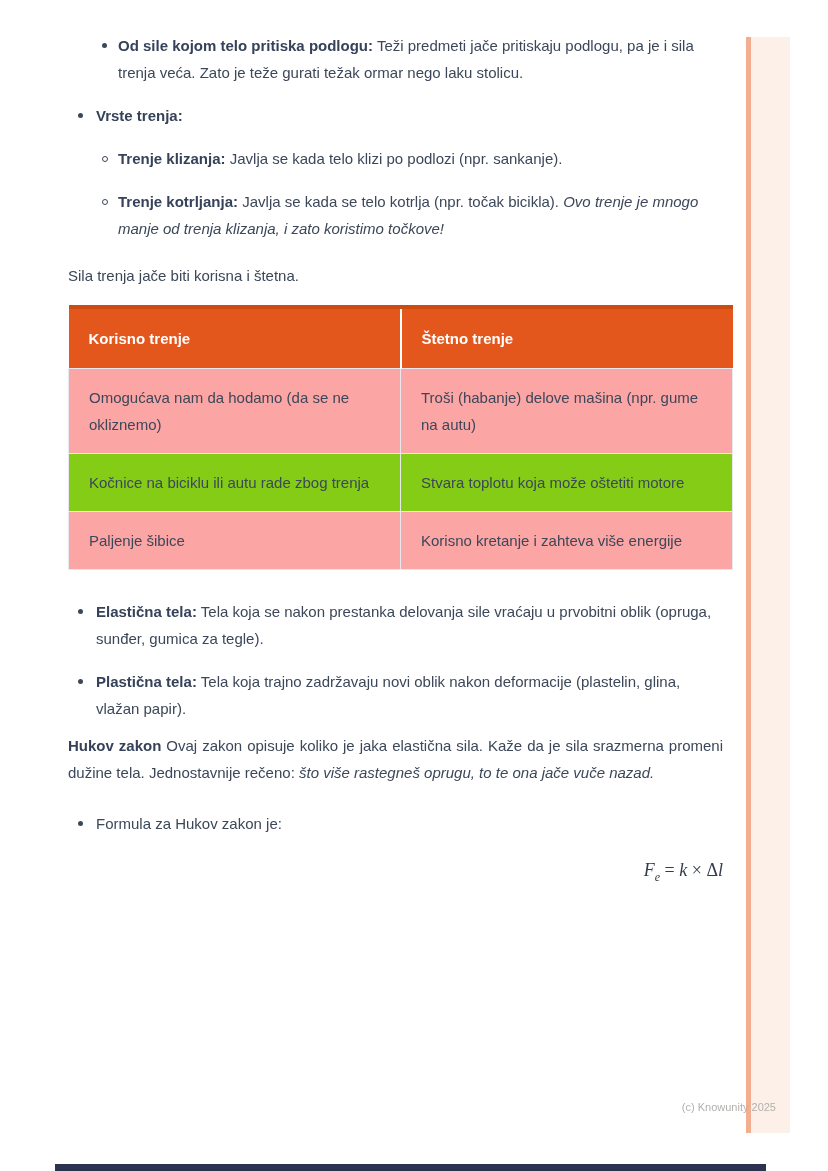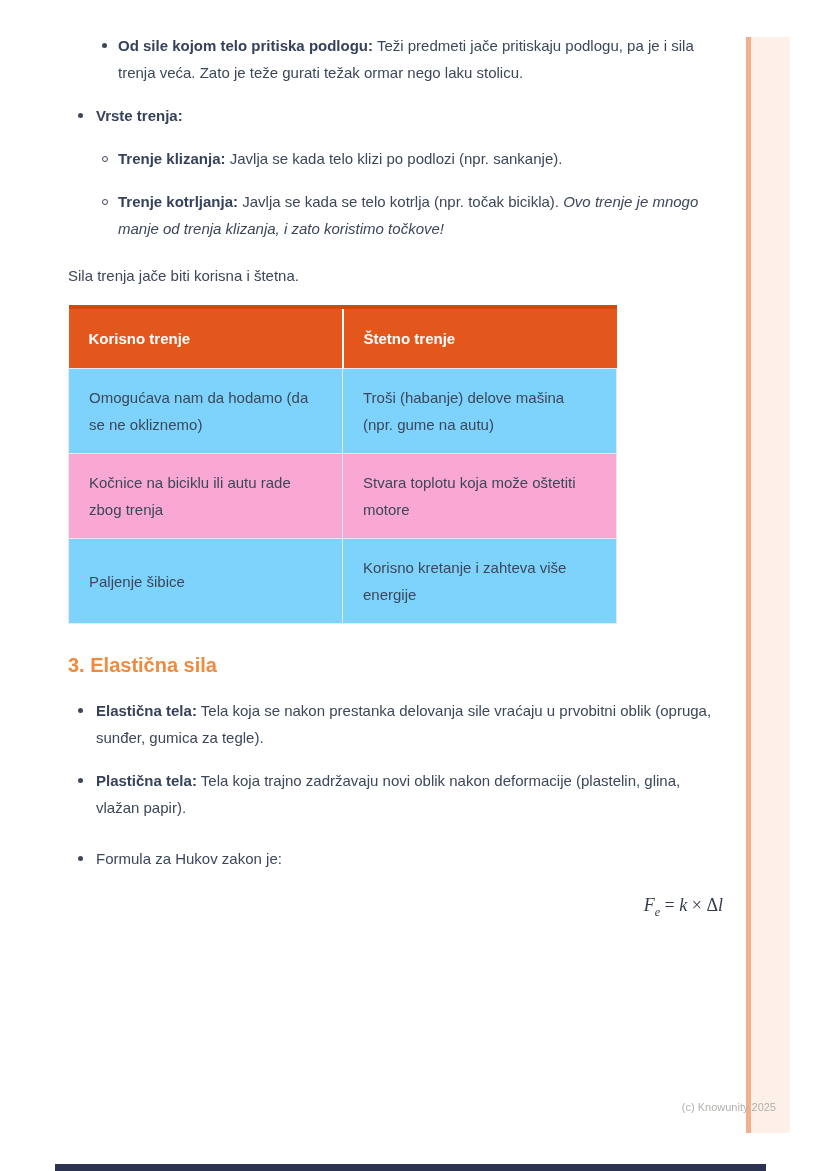--- a/index.html
+++ b/index.html
@@ -56,21 +56,21 @@
   }
   .circle::after {
     content:""; display:inline-block; width:4px; height:4px;
     border:1.5px solid #3c4759; border-radius:50%; vertical-align:middle; margin-bottom:3px;
   }
   .tight { margin-bottom:8px; }
   .para { margin-bottom:16px; }
   .justify { text-align:justify; }
   
   table.friction {
-    width:549px;
+    width:665px;
     border-collapse:collapse;
     margin-top:12px;
     margin-bottom:28px;
     table-layout:fixed;
   }
   table.friction th {
     background:#e4571c;
     border-top:4px solid #cb4b10;
     color:#ffffff;
     font-weight:bold;
@@ -80,23 +80,23 @@
     border-right:2px solid #ffffff;
   }
   table.friction th:last-child { border-right:none; }
   table.friction td {
     padding:15px 20px;
     font-size:15px;
     line-height:27px;
     border:1px solid #e7e9ee;
     vertical-align:middle;
     color:#3c4759;
-    background:#7dd3fc;
-  }
-  table.friction tr.alt td { background:#f9a8d4; }
+    background:#fca5a5;
+  }
+  table.friction tr.alt td { background:#84cc16; }
   h2.section {
     color:#ef8a3e;
     font-size:20px;
     font-weight:bold;
     margin-bottom:18px;
   }
   .formula-wrap {
     text-align:right;
     margin-top:20px;
     font-family:"Liberation Serif", serif;
@@ -160,33 +160,35 @@
         <td>Kočnice na biciklu ili autu rade zbog trenja</td>
         <td>Stvara toplotu koja može oštetiti motore</td>
       </tr>
       <tr>
         <td>Paljenje šibice</td>
         <td>Korisno kretanje i zahteva više energije</td>
       </tr>
     </tbody>
   </table>
 
-  <h2 class="section">3. Elastična sila</h2>
 
 
   <div class="li li1" style="margin-top:18px;">
     <span class="marker dot"></span>
     <b>Elastična tela:</b><span> Tela koja se nakon prestanka delovanja sile vraćaju u prvobitni oblik (opruga, sunđer, gumica za tegle).</span>
   </div>
 
   <div class="li li1 tight">
     <span class="marker dot"></span>
     <b>Plastična tela:</b><span> Tela koja trajno zadržavaju novi oblik nakon deformacije (plastelin, glina, vlažan papir).</span>
   </div>
 
+  <p class="para justify" style="margin-top:10px;">
+    <b>Hukov zakon</b><span> Ovaj zakon opisuje koliko je jaka elastična sila. Kaže da je sila srazmerna promeni dužine tela. Jednostavnije rečeno: </span><span class="it">što više rastegneš oprugu, to te ona jače vuče nazad.</span>
+  </p>
 
   <div class="li li1" style="margin-top:24px;">
     <span class="marker dot"></span>
     <span>Formula za Hukov zakon je:</span>
   </div>
 
   <div class="formula-wrap">
     <span class="var">F</span><sub>e</sub><span> = </span><span class="var">k</span><span> × </span><span>Δ</span><span class="var">l</span>
   </div>
 

